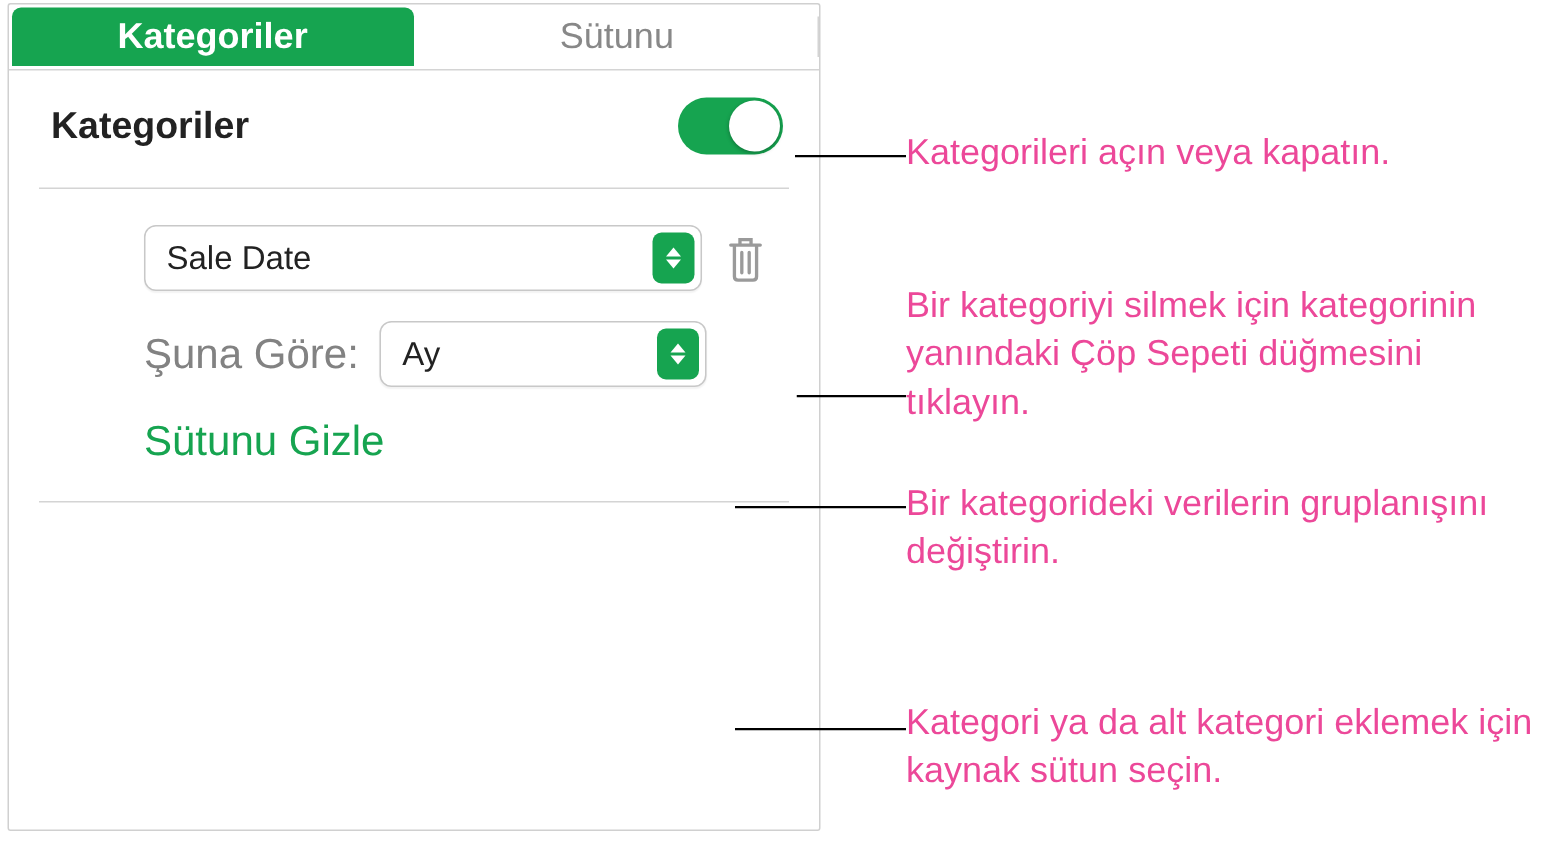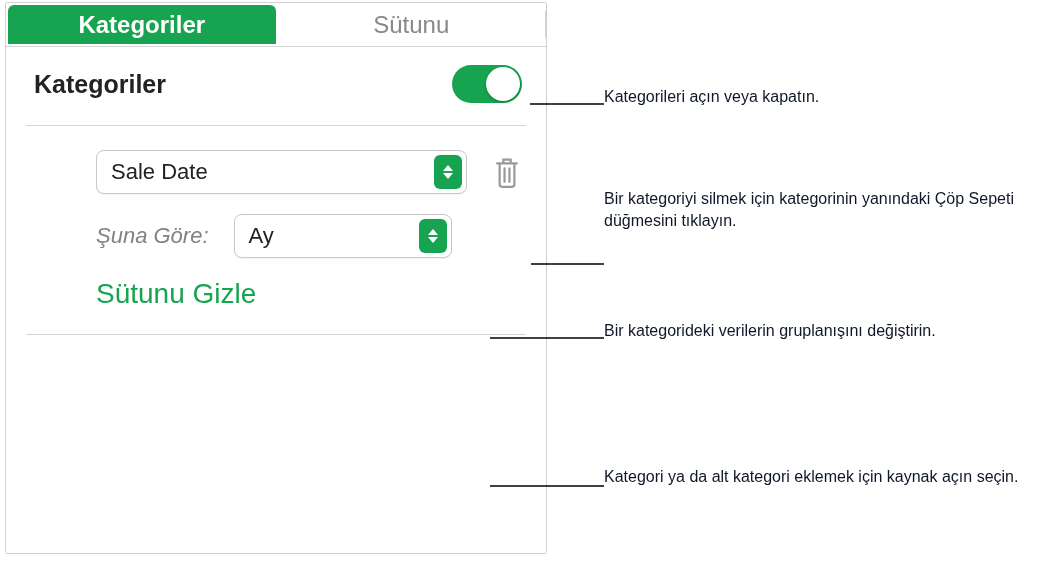--- a/index.html
+++ b/index.html
@@ -89,21 +89,21 @@
       padding: 24px 24px 0 28px;
     }
     .label {
       font-size: 22px;
       color: #828282;
       margin-bottom: 16px;
     }
     .row {
       display: flex;
       align-items: center;
-      gap: 25px;
+      gap: 14px;
       margin-bottom: 20px;
     }
     .indent {
       padding-left: 62px;
     }
     .select {
       display: flex;
       align-items: center;
       justify-content: space-between;
       background: #fff;
@@ -154,38 +154,37 @@
       align-items: center;
       justify-content: center;
     }
     .trash {
       width: 30px;
       height: 32px;
       cursor: pointer;
       flex-shrink: 0;
     }
     .by-label {
-      font-size: 22px;
+      font-size: 28px;
       color: #828282;
       white-space: nowrap;
-      font-style: italic;
     }
     .link {
       font-size: 28px;
       color: #16a450;
       cursor: pointer;
       margin-bottom: 24px;
     }
     .add-row {
       padding: 24px 24px 0 90px;
     }
     .callout {
       position: absolute;
-      font-size: 16px;
-      color: #0f172a;
+      font-size: 24px;
+      color: #ec4899;
       line-height: 1.35;
     }
     .leader {
       position: absolute;
       stroke: #000;
       fill: none;
       stroke-width: 1.5;
     }
   </style>
 </head>
@@ -251,13 +250,13 @@
 <div class="callout" style="left:604px; top:188px; width:420px;">Bir kategoriyi silmek için kategorinin yanındaki Çöp Sepeti düğmesini tıklayın.</div>
 
 <svg class="leader" style="left:490px; top:333px; width:120px; height:10px;">
   <line x1="0" y1="5" x2="114" y2="5"></line>
 </svg>
 <div class="callout" style="left:604px; top:320px; width:420px;">Bir kategorideki verilerin gruplanışını değiştirin.</div>
 
 <svg class="leader" style="left:490px; top:481px; width:120px; height:10px;">
   <line x1="0" y1="5" x2="114" y2="5"></line>
 </svg>
-<div class="callout" style="left:604px; top:466px; width:430px;">Kategori ya da alt kategori eklemek için kaynak açın seçin.</div>
+<div class="callout" style="left:604px; top:466px; width:430px;">Kategori ya da alt kategori eklemek için kaynak sütun seçin.</div>
 
 </body></html>

